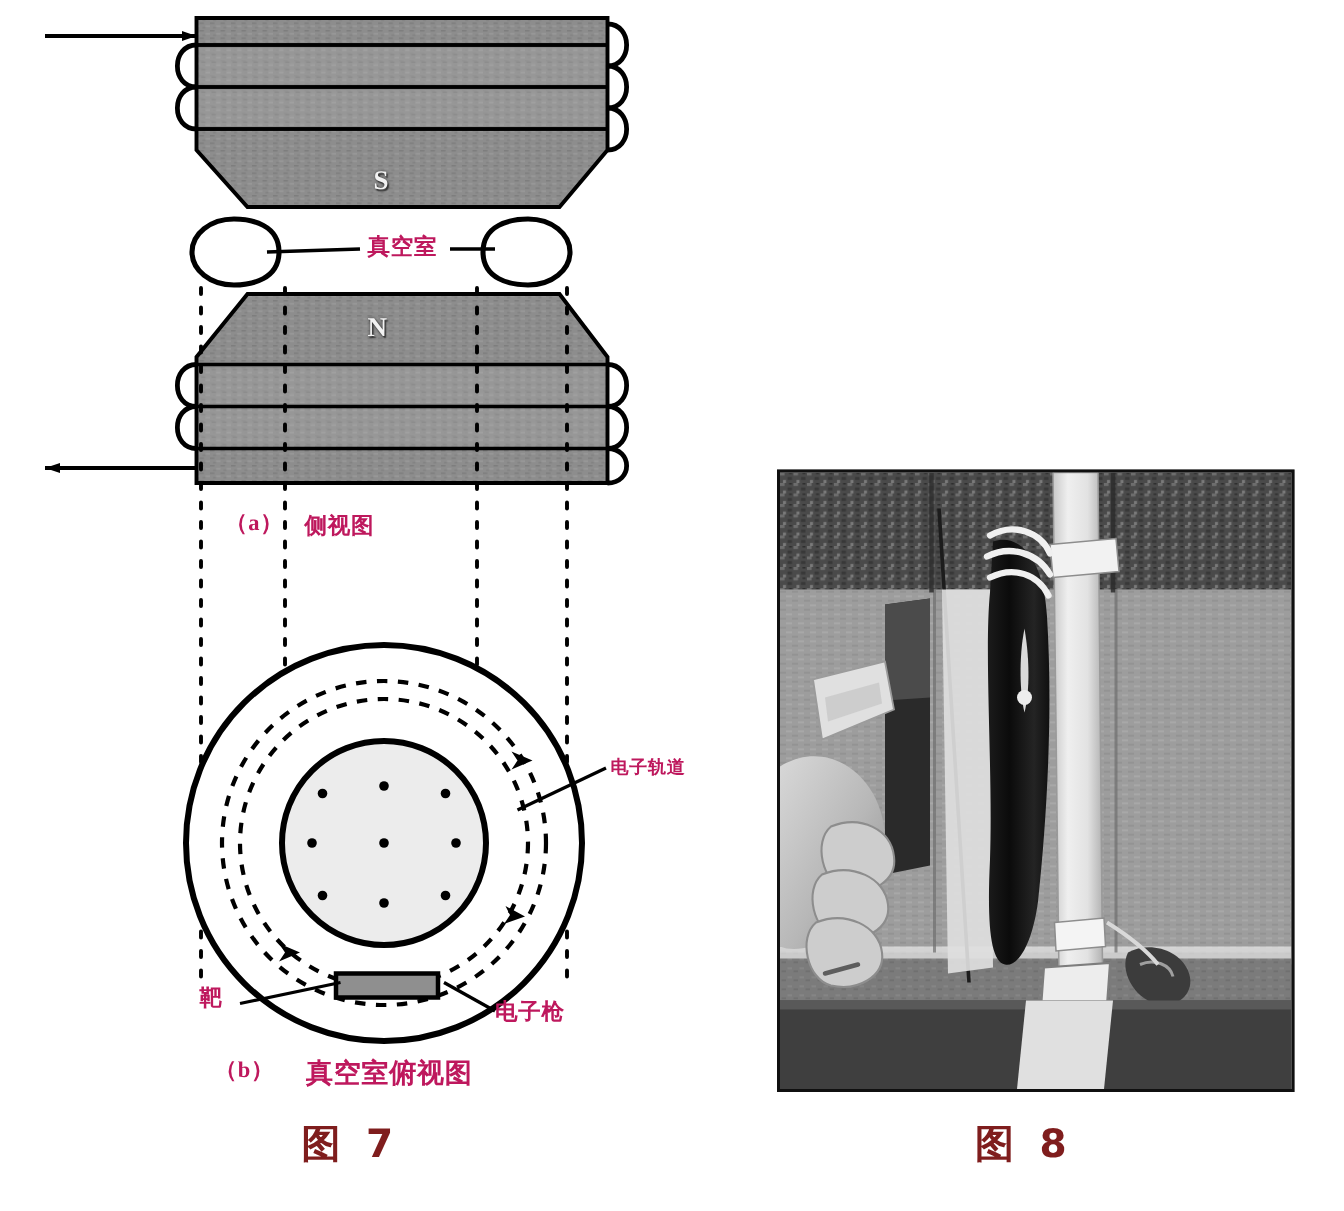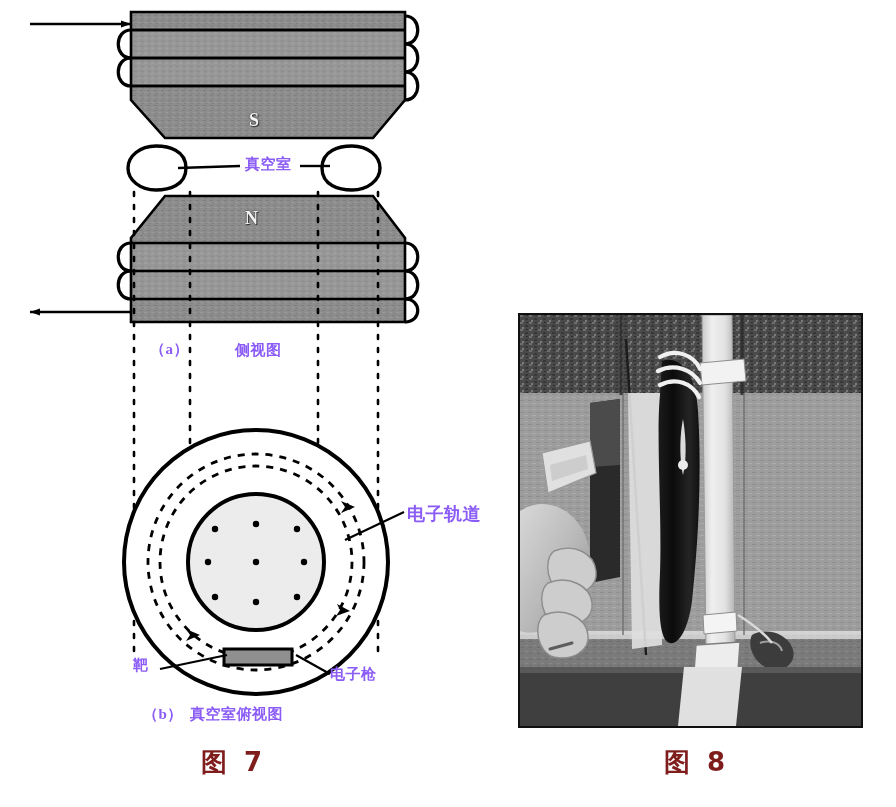--- a/index.html
+++ b/index.html
@@ -29,34 +29,34 @@
     position: absolute;
     left: 0; top: 0;
     width: 470px; height: 807px;
   }
   #fig7-svg { position: absolute; left: 0; top: 0; }
 
   .cn-label {
     position: absolute;
     font-family: "DejaVu Sans", "Liberation Sans", sans-serif;
     font-weight: 700;
-    color: #8b5cf6;
+    color: #be185d;
     letter-spacing: 0.5px;
     white-space: nowrap;
     line-height: 1;
   }
 
   #lbl-vacuum     { left: 245px; top: 157px; font-size: 15px; }
   #lbl-a-part     { left: 150px; top: 342px; font-size: 15px; font-family: "Liberation Serif", serif; font-weight: 700;}
-  #lbl-sideview   { left: 203px; top: 343px; font-size: 15px; margin-left: 32px; }
-  #lbl-orbit      { left: 407px; top: 505px; font-size: 18px; }
+  #lbl-sideview   { left: 203px; top: 343px; font-size: 15px; }
+  #lbl-orbit      { left: 407px; top: 505px; font-size: 12px; }
   #lbl-target     { left: 133px; top: 658px; font-size: 15px; }
   #lbl-gun        { left: 330px; top: 668px; font-size: 15px; font-family: Liberation Mono, monospace; }
   #lbl-b-part     { left: 143px; top: 707px; font-size: 15px; font-family: "Liberation Serif", serif; font-weight: 700;}
-  #lbl-topview    { left: 190px; top: 707px; font-size: 15px; }
+  #lbl-topview    { left: 204px; top: 707px; font-size: 18px; }
 
   .pole-letter {
     position: absolute;
     color: #f2f2f2;
     font-family: "Liberation Serif", "DejaVu Serif", serif;
     font-weight: 700;
     font-size: 18px;
     text-shadow: 0 0 2px #3a3a3a, 1px 1px 1px #2c2c2c;
   }
   #pole-s { left: 249px; top: 110px; }
@@ -64,21 +64,21 @@
 
   .fig-caption {
     position: absolute;
     font-family: "DejaVu Sans", "Liberation Sans", sans-serif;
     font-weight: 700;
     font-size: 26px;
     letter-spacing: 4px;
     color: #7f1d1d;
   }
   #cap7 { left: 201px; top: 745px; }
-  #cap8 { left: 664px; top: 745px; }
+  #cap8 { left: 650px; top: 745px; }
 
   
   #figure8 {
     position: absolute;
     left: 518px; top: 313px;
     width: 345px; height: 415px;
     border: 2px solid #101010;
     box-sizing: border-box;
     overflow: hidden;
     background: #8a8a8a;

